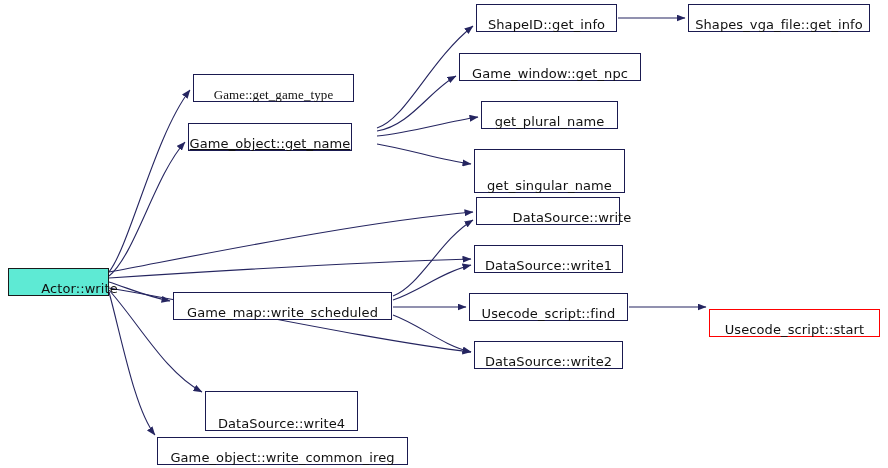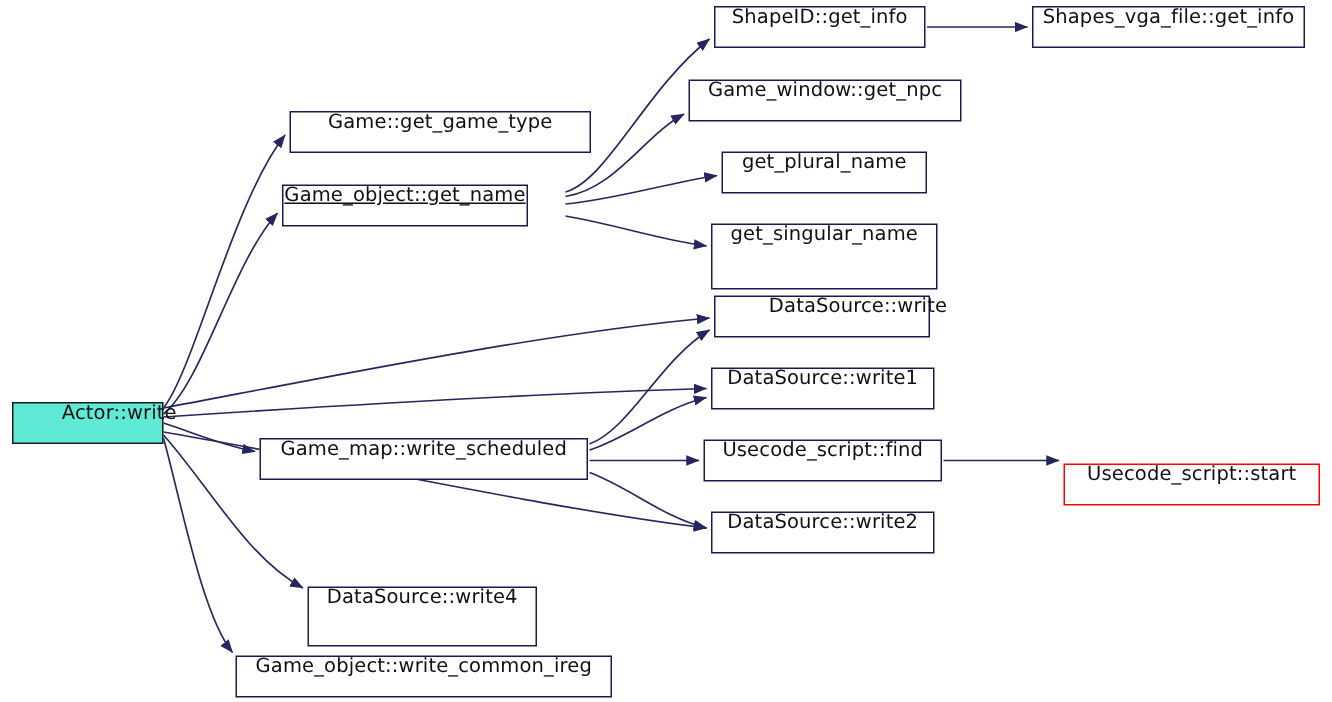--- a/index.html
+++ b/index.html
@@ -20,21 +20,21 @@
     left: 0;
     top: 0;
     width: 888px;
     height: 468px;
     pointer-events: none;
   }
   .node {
     position: absolute;
     box-sizing: border-box;
     display: flex;
-    align-items: flex-start;
+    align-items: flex-end;
     justify-content: center;
     border: 1px solid #1a1a50;
     background: #ffffff;
     color: #101010;
     font-size: 13px;
     line-height: 1;
     white-space: nowrap;
     letter-spacing: 0.1px;
   }
   .node.root {
@@ -75,21 +75,21 @@
         <path d="M393,300 C418,292 442,272 471,265" fill="none" stroke="#252560" stroke-width="1.1" marker-end="url(#arrowhead)"></path>
         <path d="M393,307 L466,307" fill="none" stroke="#252560" stroke-width="1.1" marker-end="url(#arrowhead)"></path>
         <path d="M393,315 C420,325 442,345 471,352" fill="none" stroke="#252560" stroke-width="1.1" marker-end="url(#arrowhead)"></path>
         <path d="M629,307 L706,307" fill="none" stroke="#252560" stroke-width="1.1" marker-end="url(#arrowhead)"></path>
       </g>
   </svg>
   <div id="nodes-group">
       <div class="node root" style="left: 8px; top: 268px; width: 101px; height: 28px;">
         <span>Actor::write</span>
       </div>
-      <div class="node" style="left: 193px; top: 74px; width: 201px; height: 28px;">
+      <div class="node" style="left: 193px; top: 74px; width: 161px; height: 28px; font-family: Liberation Serif, serif;">
         <span>Game::get_game_type</span>
       </div>
       <div class="node" style="left: 188px; top: 123px; width: 164px; height: 28px; text-decoration: underline;">
         <span>Game_object::get_name</span>
       </div>
       <div class="node" style="left: 476px; top: 4px; width: 141px; height: 28px;">
         <span>ShapeID::get_info</span>
       </div>
       <div class="node" style="left: 688px; top: 4px; width: 182px; height: 28px;">
         <span>Shapes_vga_file::get_info</span>

